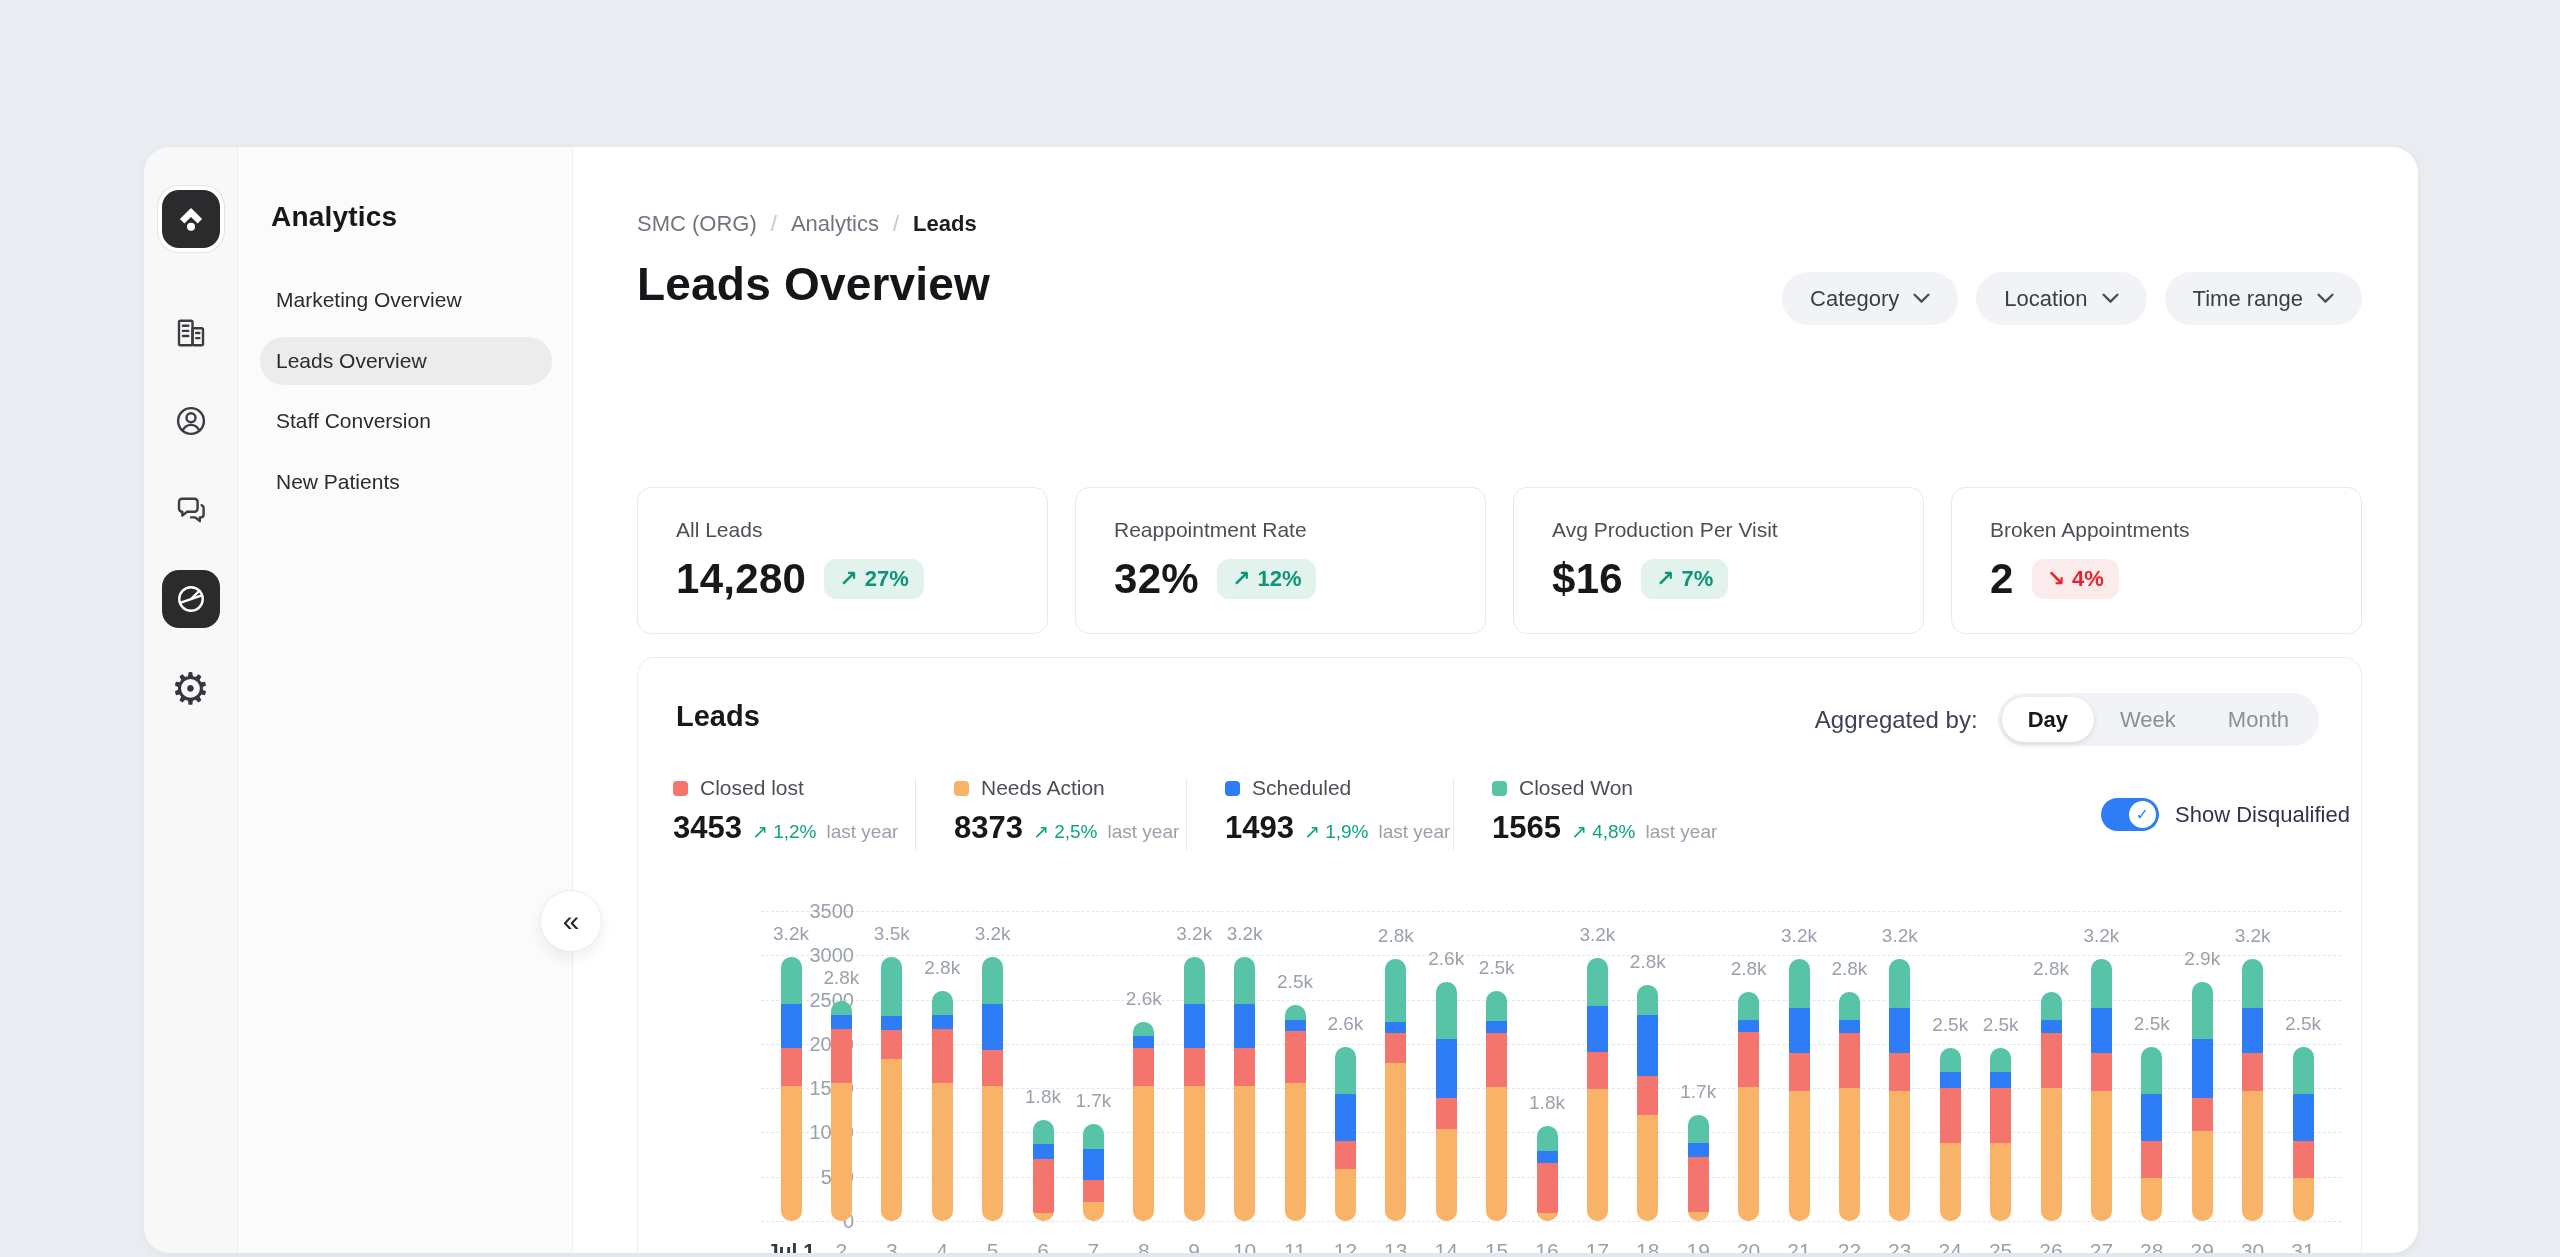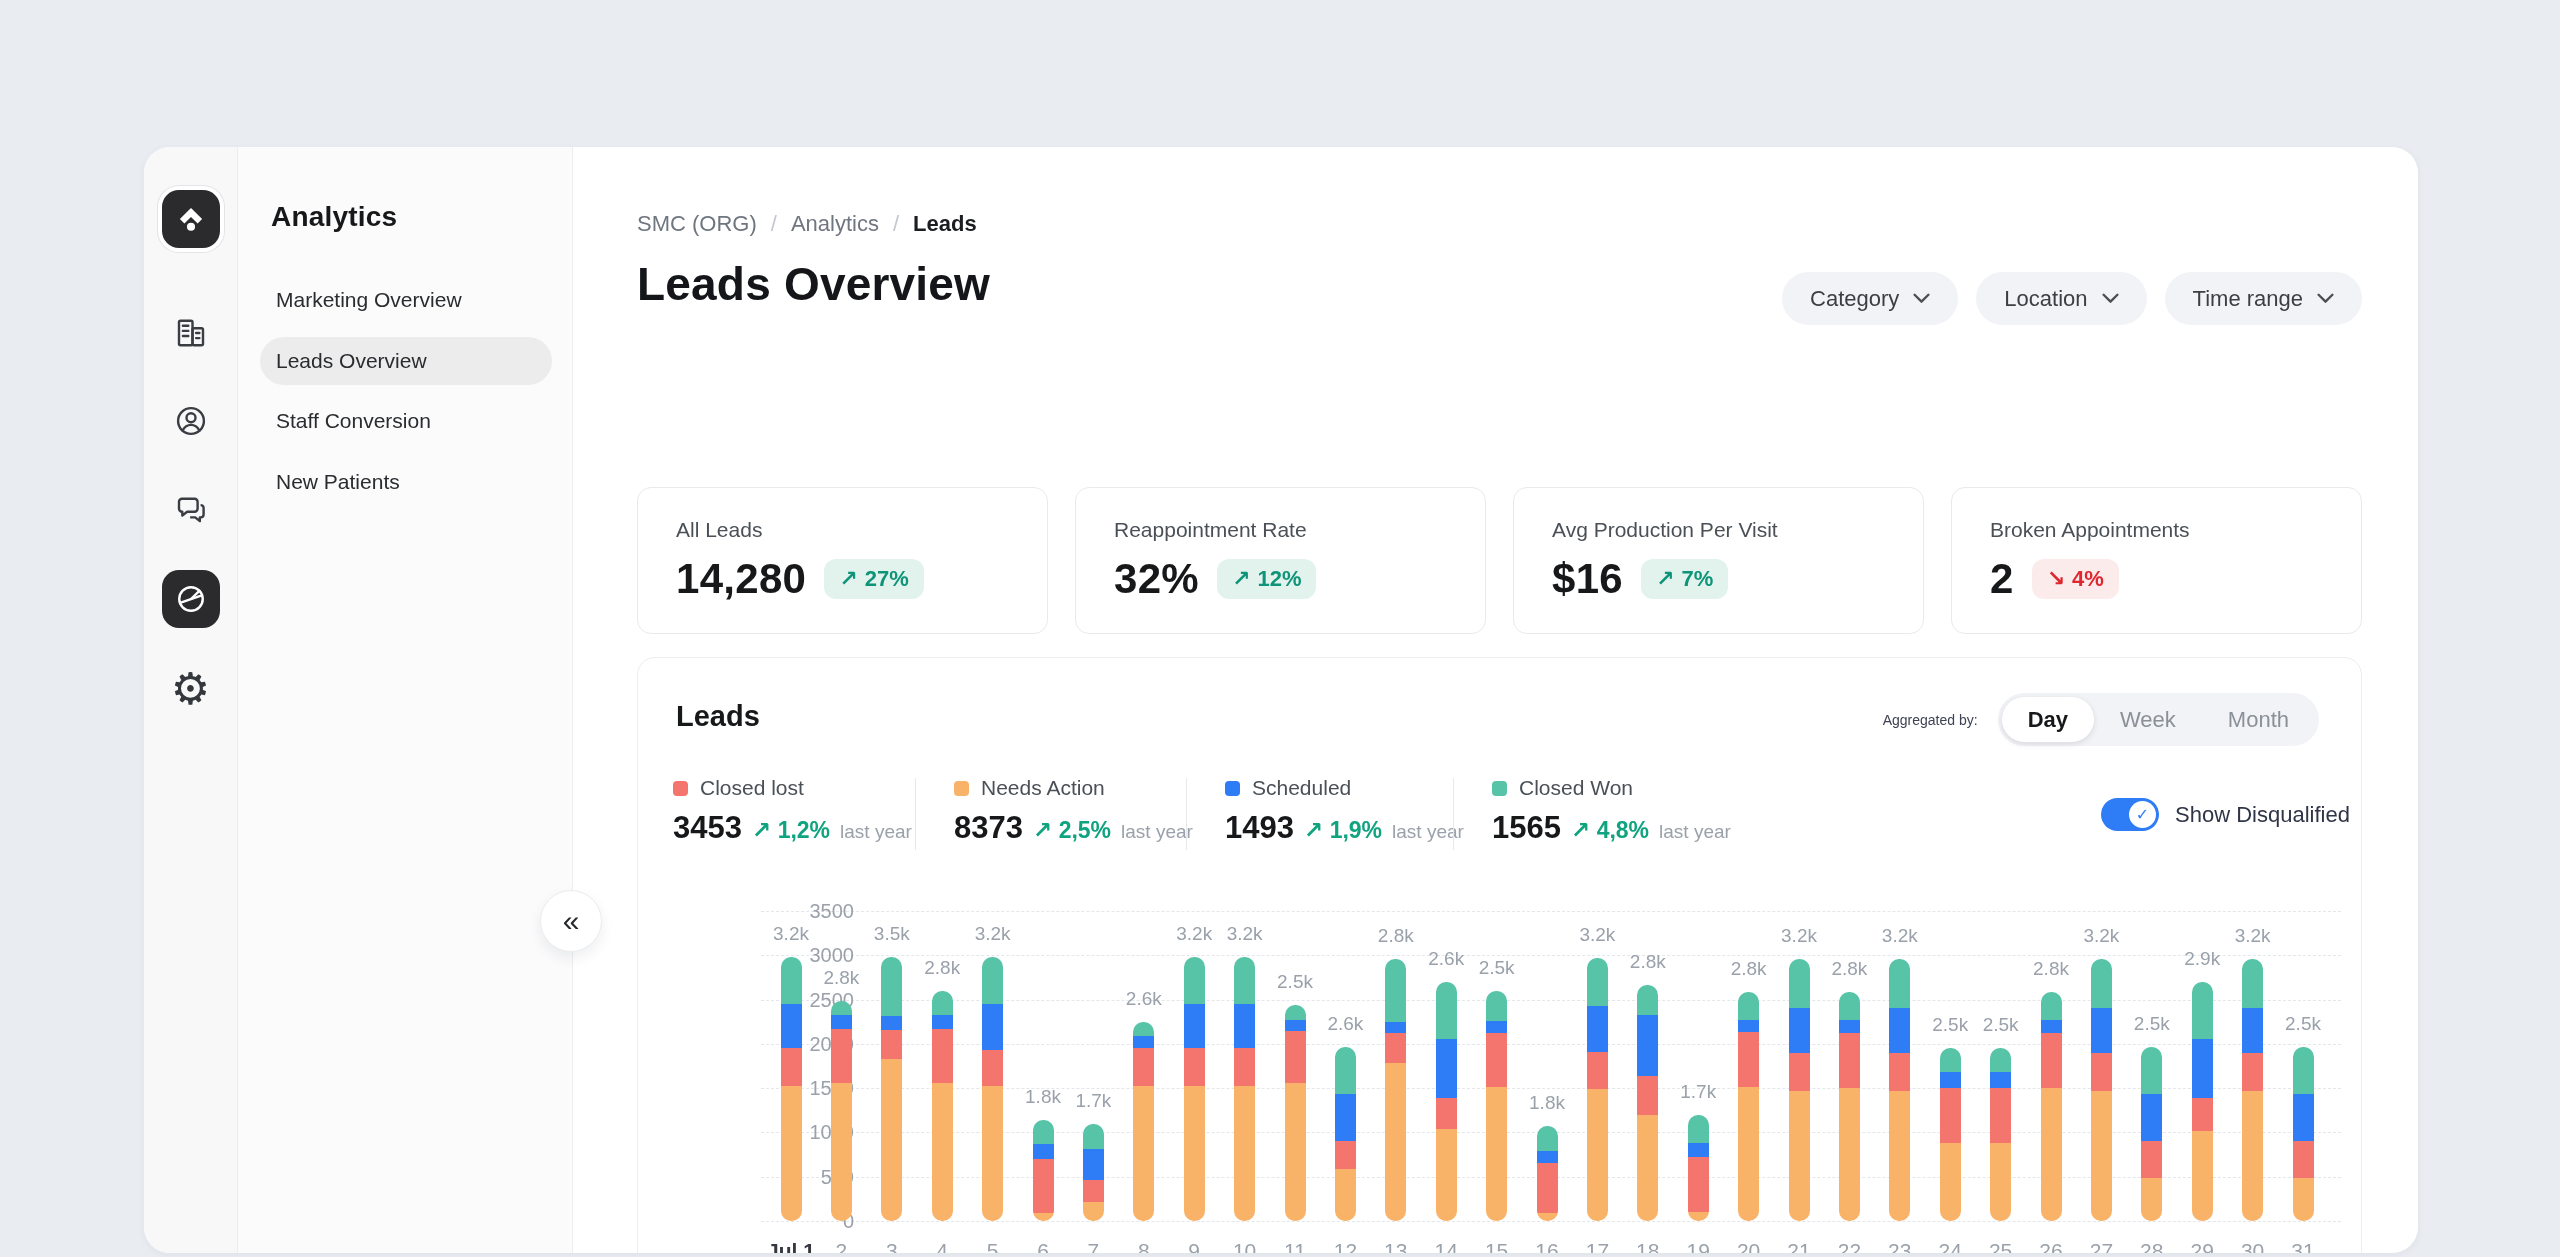--- a/index.html
+++ b/index.html
@@ -77,31 +77,31 @@
   .badge { display:inline-flex; align-items:center; gap:7px; border-radius:12px; padding:7px 15px; font-size:22px; font-weight:600; }
   .badge.up   { background:#E2F3ED; color:#0E9478; }
   .badge.down { background:#FBEBEB; color:#E0262E; }
   
   .leads-card {
     position:absolute; left:0; top:498px; width:1725px; height:660px;
     border:1px solid #ECEDEF; border-radius:18px; background:#fff;
   }
   .leads-title { position:absolute; left:38px; top:42px; font-size:29px; font-weight:700; }
   .agg-row { position:absolute; right:42px; top:35px; display:flex; align-items:center; gap:20px; }
-  .agg-label { font-size:14px; color:#3E4254; }
+  .agg-label { font-size:24px; color:#3E4254; }
   .seg { height:53px; background:#F2F3F6; border-radius:27px; display:flex; align-items:center; padding:4px; }
   .seg-opt { height:45px; border-radius:23px; display:flex; align-items:center; padding:0 26px; font-size:22px; color:#8A9098; cursor:pointer; }
   .seg-opt.active { background:#fff; color:#17181A; font-weight:600; box-shadow:0 2px 6px rgba(20,30,50,.12); }
   
   .legend-item { position:absolute; top:118px; display:flex; flex-direction:column; gap:10px; }
   .legend-top { display:flex; align-items:center; gap:12px; font-size:21px; color:#4A5056; }
   .legend-swatch { width:15px; height:15px; border-radius:4px; }
   .legend-bottom { display:flex; align-items:baseline; gap:10px; }
   .legend-value { font-size:31px; font-weight:700; color:#17181A; }
-  .legend-delta { font-size:23px; font-weight:700; color:#0FA380; }
+  .legend-delta { font-size:19px; font-weight:400; color:#0FA380; }
   .legend-suffix { font-size:19px; color:#9AA1AA; }
   .legend-divider { position:absolute; top:120px; width:1px; height:72px; background:#E6E8EB; }
   .toggle-row { position:absolute; top:140px; left:1463px; display:flex; align-items:center; gap:16px; }
   .toggle { position:relative; width:58px; height:33px; border-radius:17px; background:#2E7CF6; cursor:pointer; }
   .toggle-knob {
     position:absolute; right:3px; top:3px; width:27px; height:27px; border-radius:50%; background:#fff;
     display:flex; align-items:center; justify-content:center; font-size:16px; color:#2E7CF6; font-weight:700;
   }
   .toggle-label { font-size:22px; color:#2F3447; }
   

